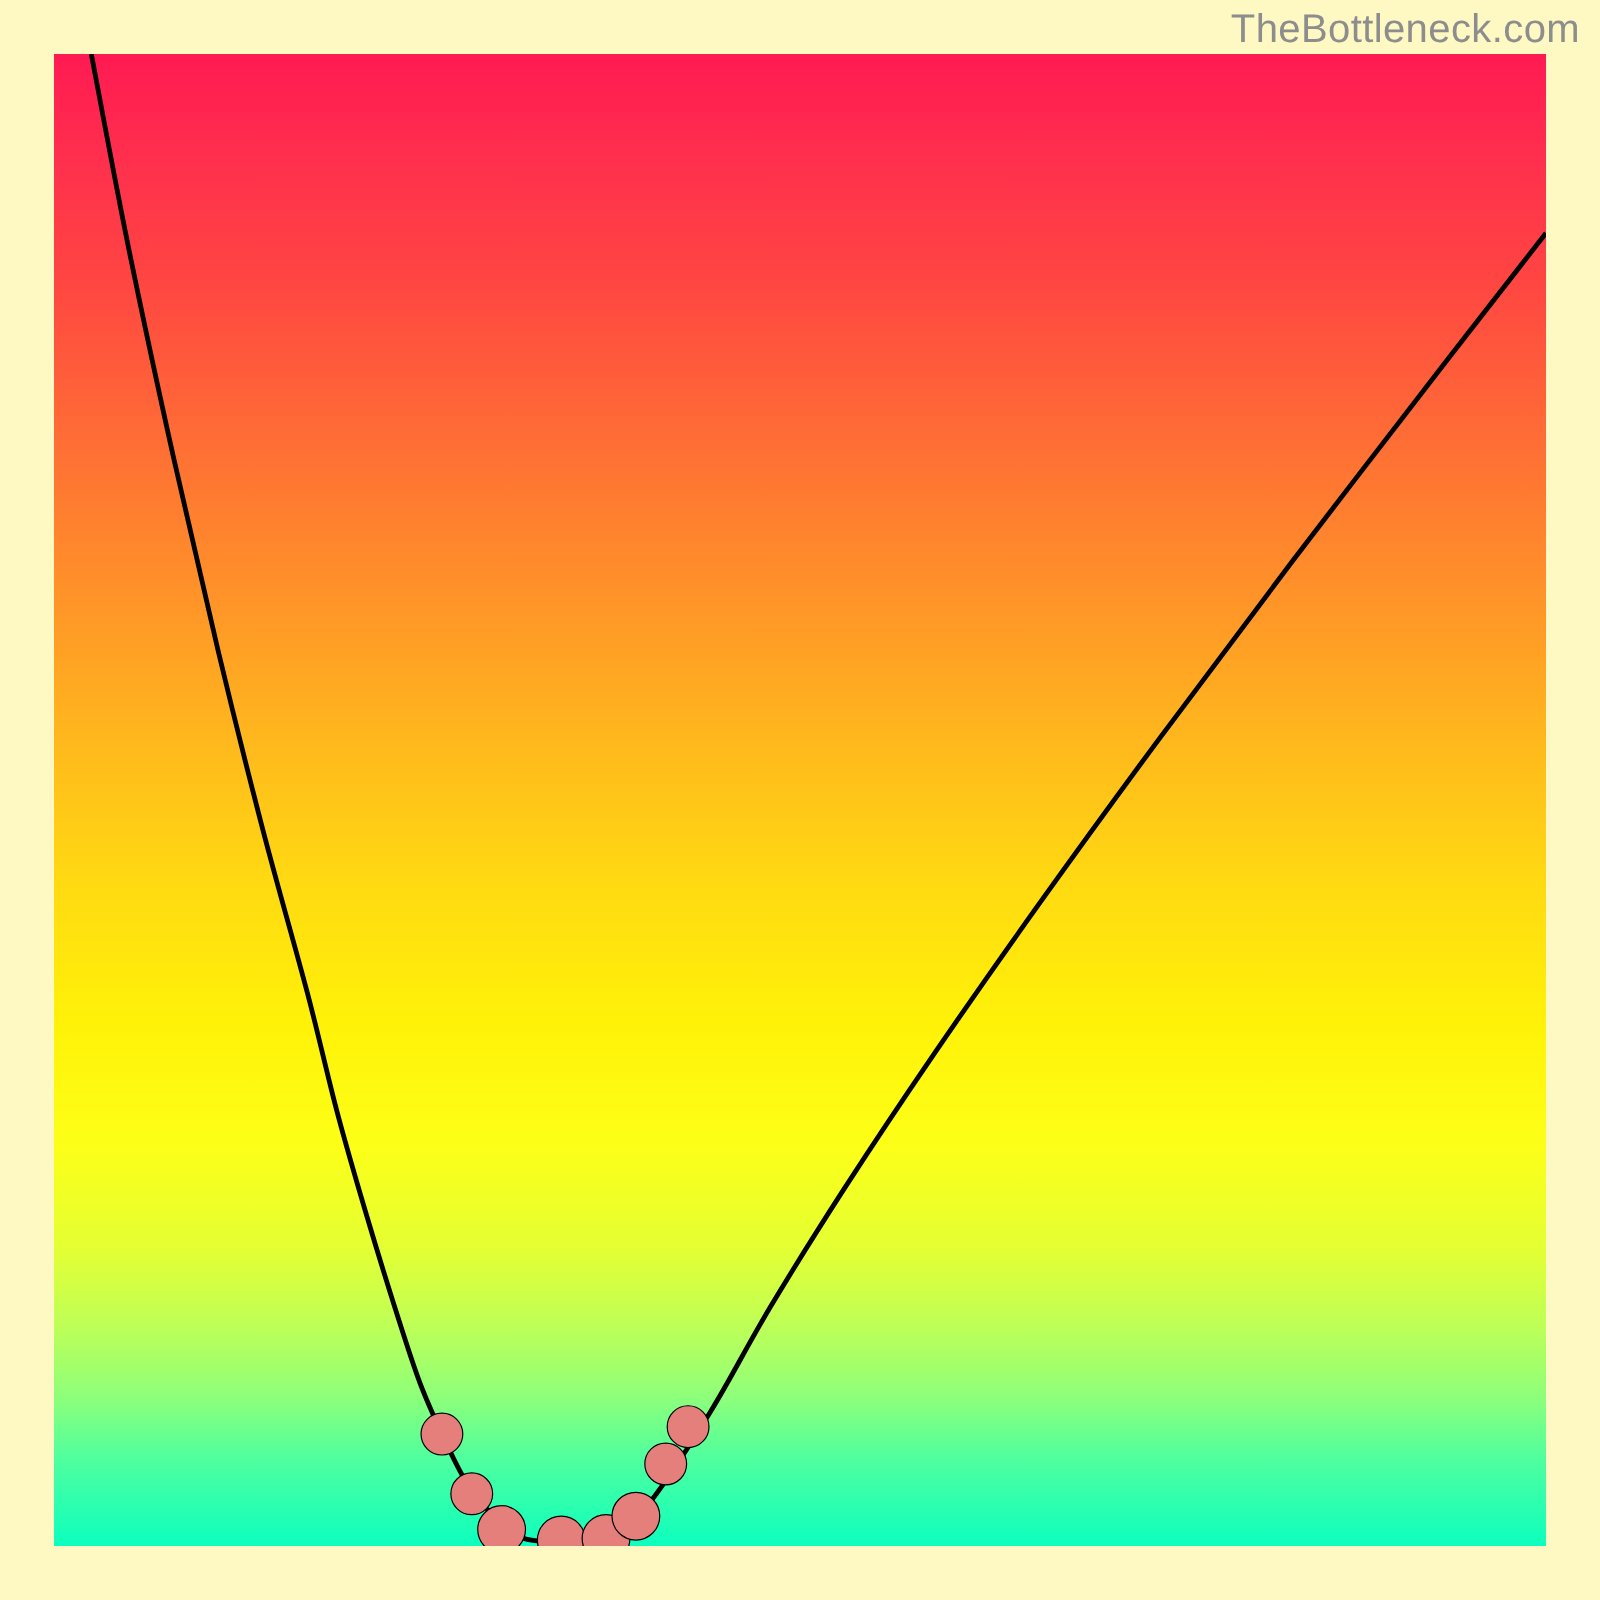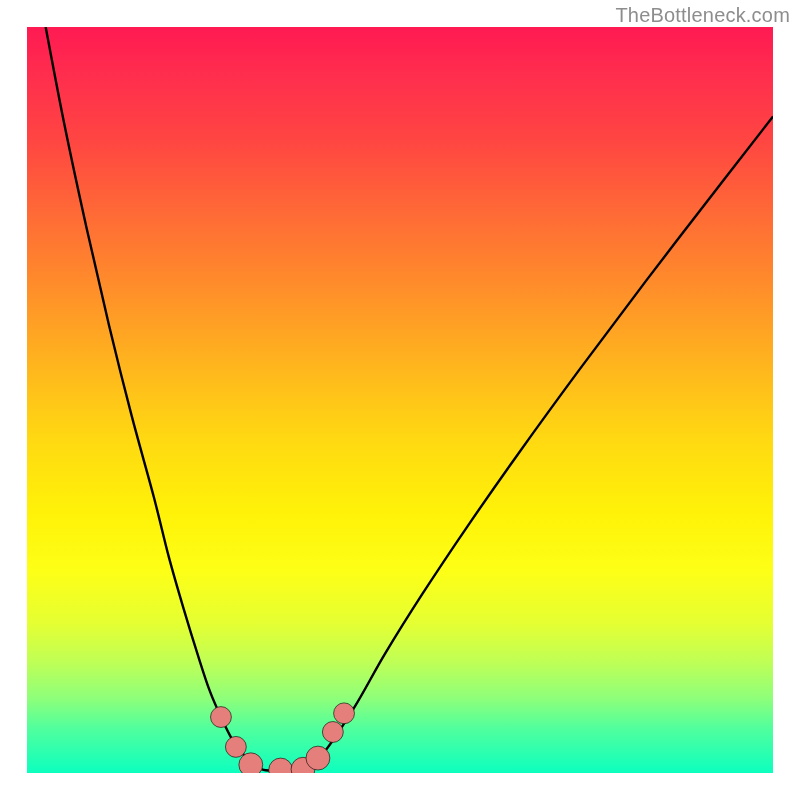--- a/index.html
+++ b/index.html
@@ -9,21 +9,21 @@
     height: 800px;
     background: #000000;
     overflow: hidden;
   }
   .frame {
     position: absolute;
     left: 0;
     top: 0;
     width: 800px;
     height: 800px;
-    background: #ffffff;
+    background: #fef9c3;
   }
   .plot {
     position: absolute;
     left: 27px;
     top: 27px;
     width: 746px;
     height: 746px;
     
     background: linear-gradient(to bottom,
       #ff1a52 0%,

